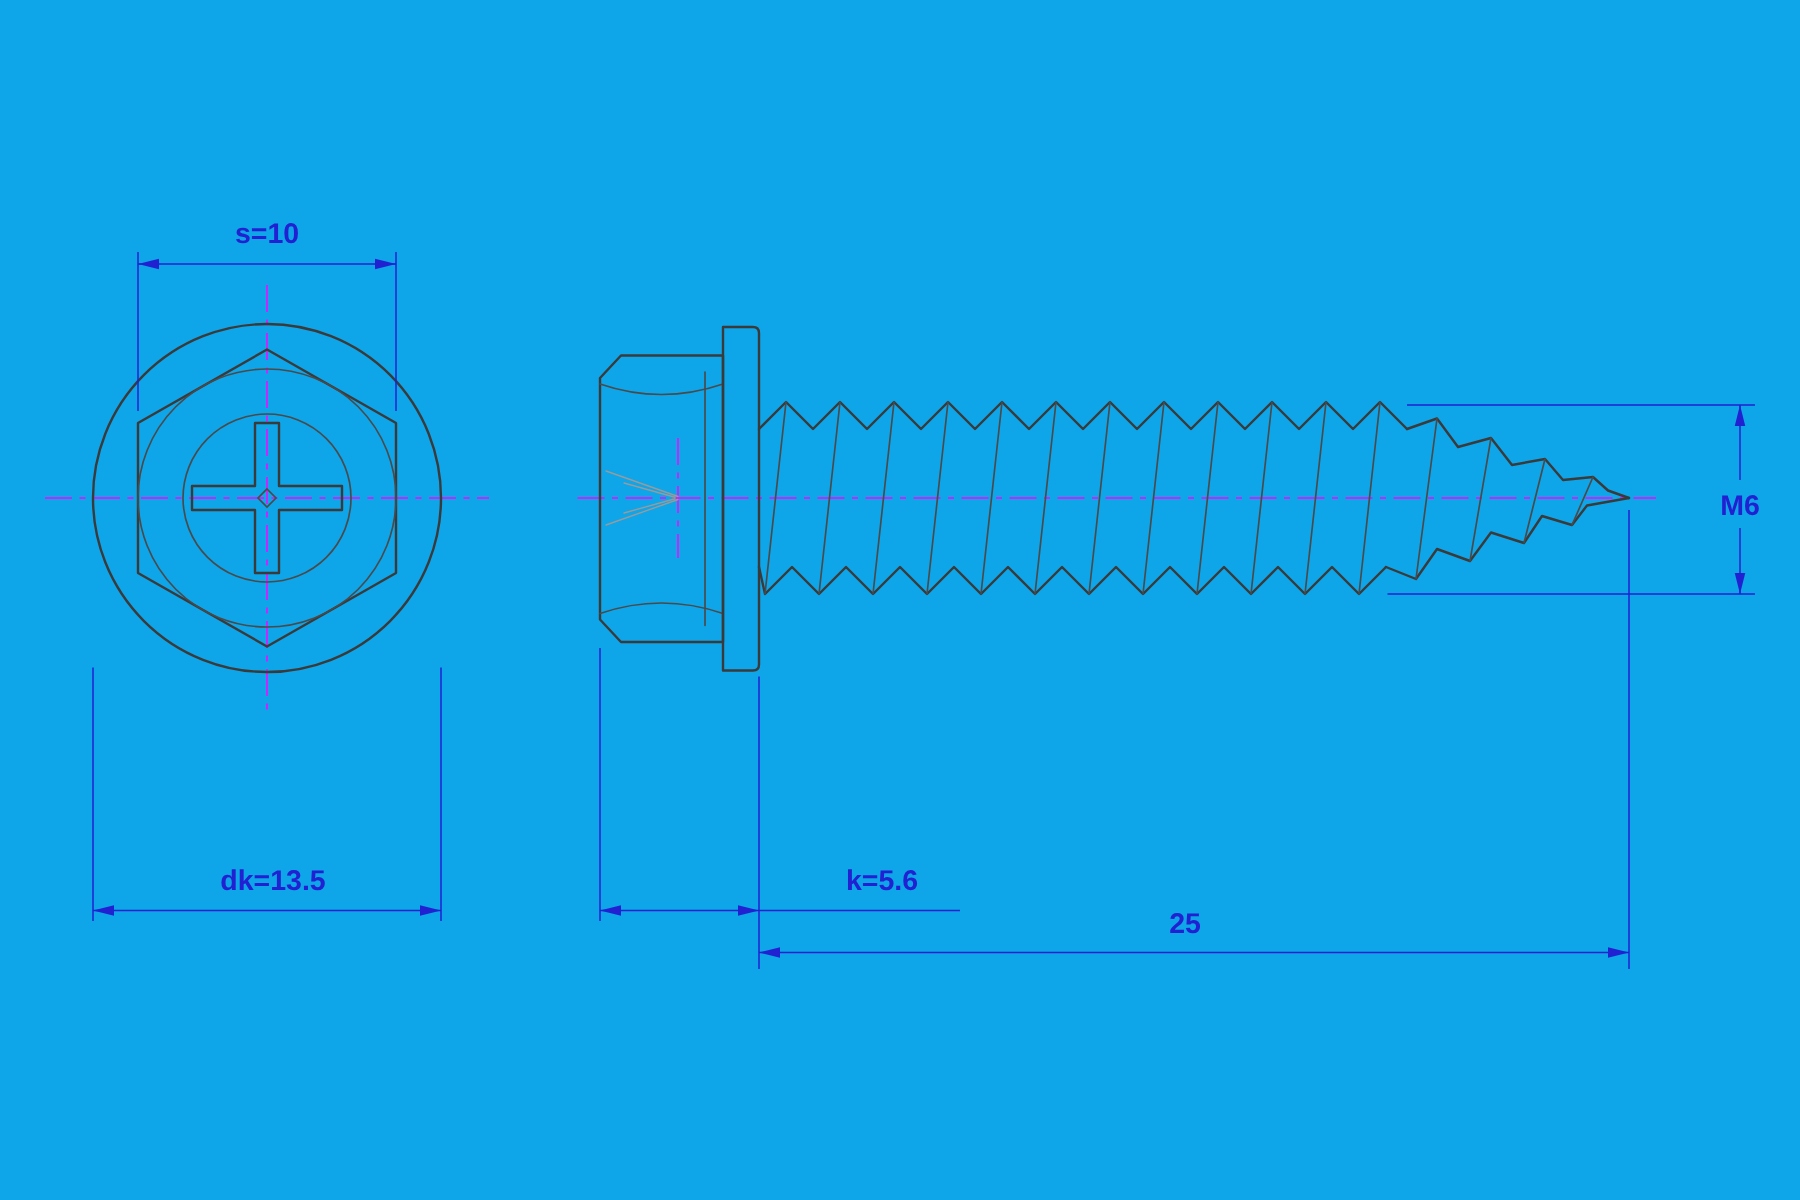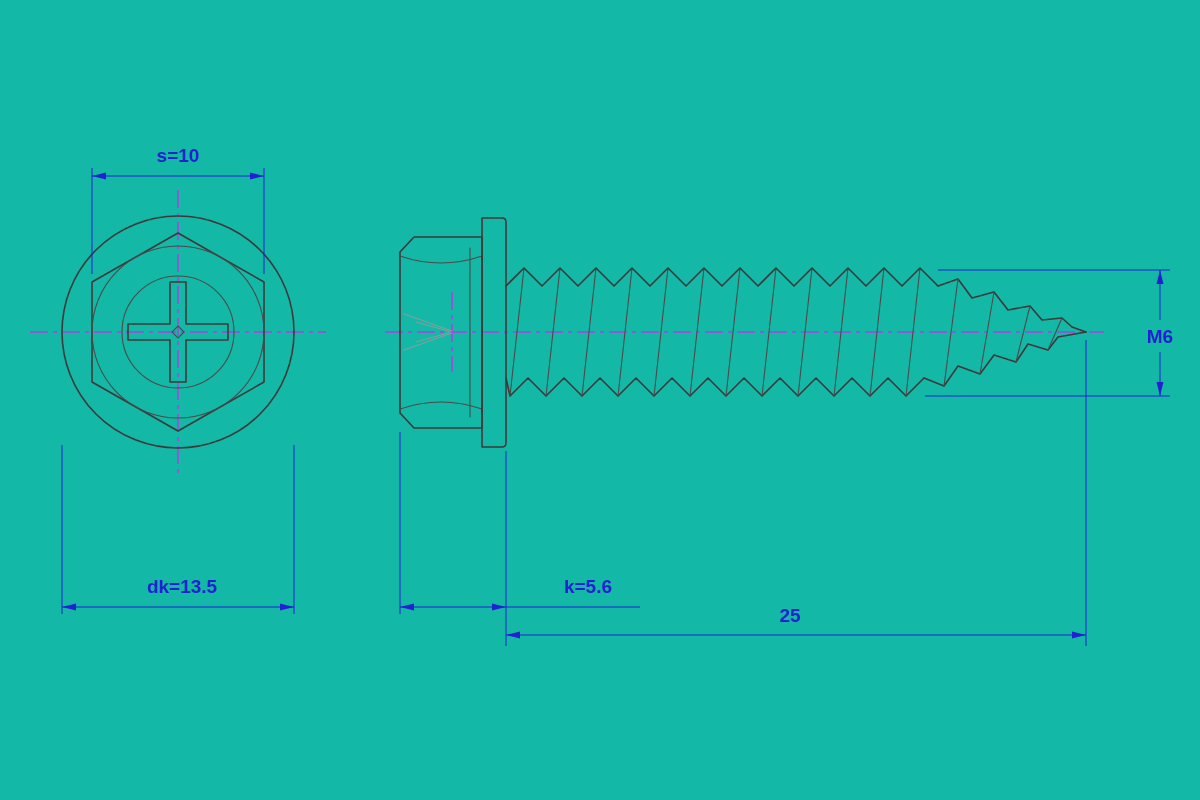--- a/index.html
+++ b/index.html
@@ -1,16 +1,16 @@
 <!DOCTYPE html>
 <html><head>
 <meta charset="utf-8">
 <style>
   html,body{margin:0;padding:0;background:#ffffff;}
-  .stage{width:1200px;height:800px;background:#14b8a6;position:relative;overflow:hidden;}
+  .stage{width:1200px;height:800px;background:#0ea5e9;position:relative;overflow:hidden;}
   svg{display:block;}
   .outline{stroke:#3a3a3a;fill:none;stroke-width:1.6;stroke-linejoin:round;stroke-linecap:round;}
   .thin{stroke:#4a4a4a;fill:none;stroke-width:1.1;stroke-linecap:round;}
   .recess{stroke:#9a9a9a;fill:none;stroke-width:0.9;stroke-linecap:round;}
   .center{stroke:#ff00ff;fill:none;stroke-width:1;stroke-dasharray:18 5 4 5;}
   .dim{stroke:#2121d2;fill:none;stroke-width:1;}
   .dim-arrow{fill:#2121d2;stroke:none;}
   .dim-text{fill:#2121d2;font:bold 19px "Liberation Sans", sans-serif;text-anchor:middle;}
 </style>
 </head>

